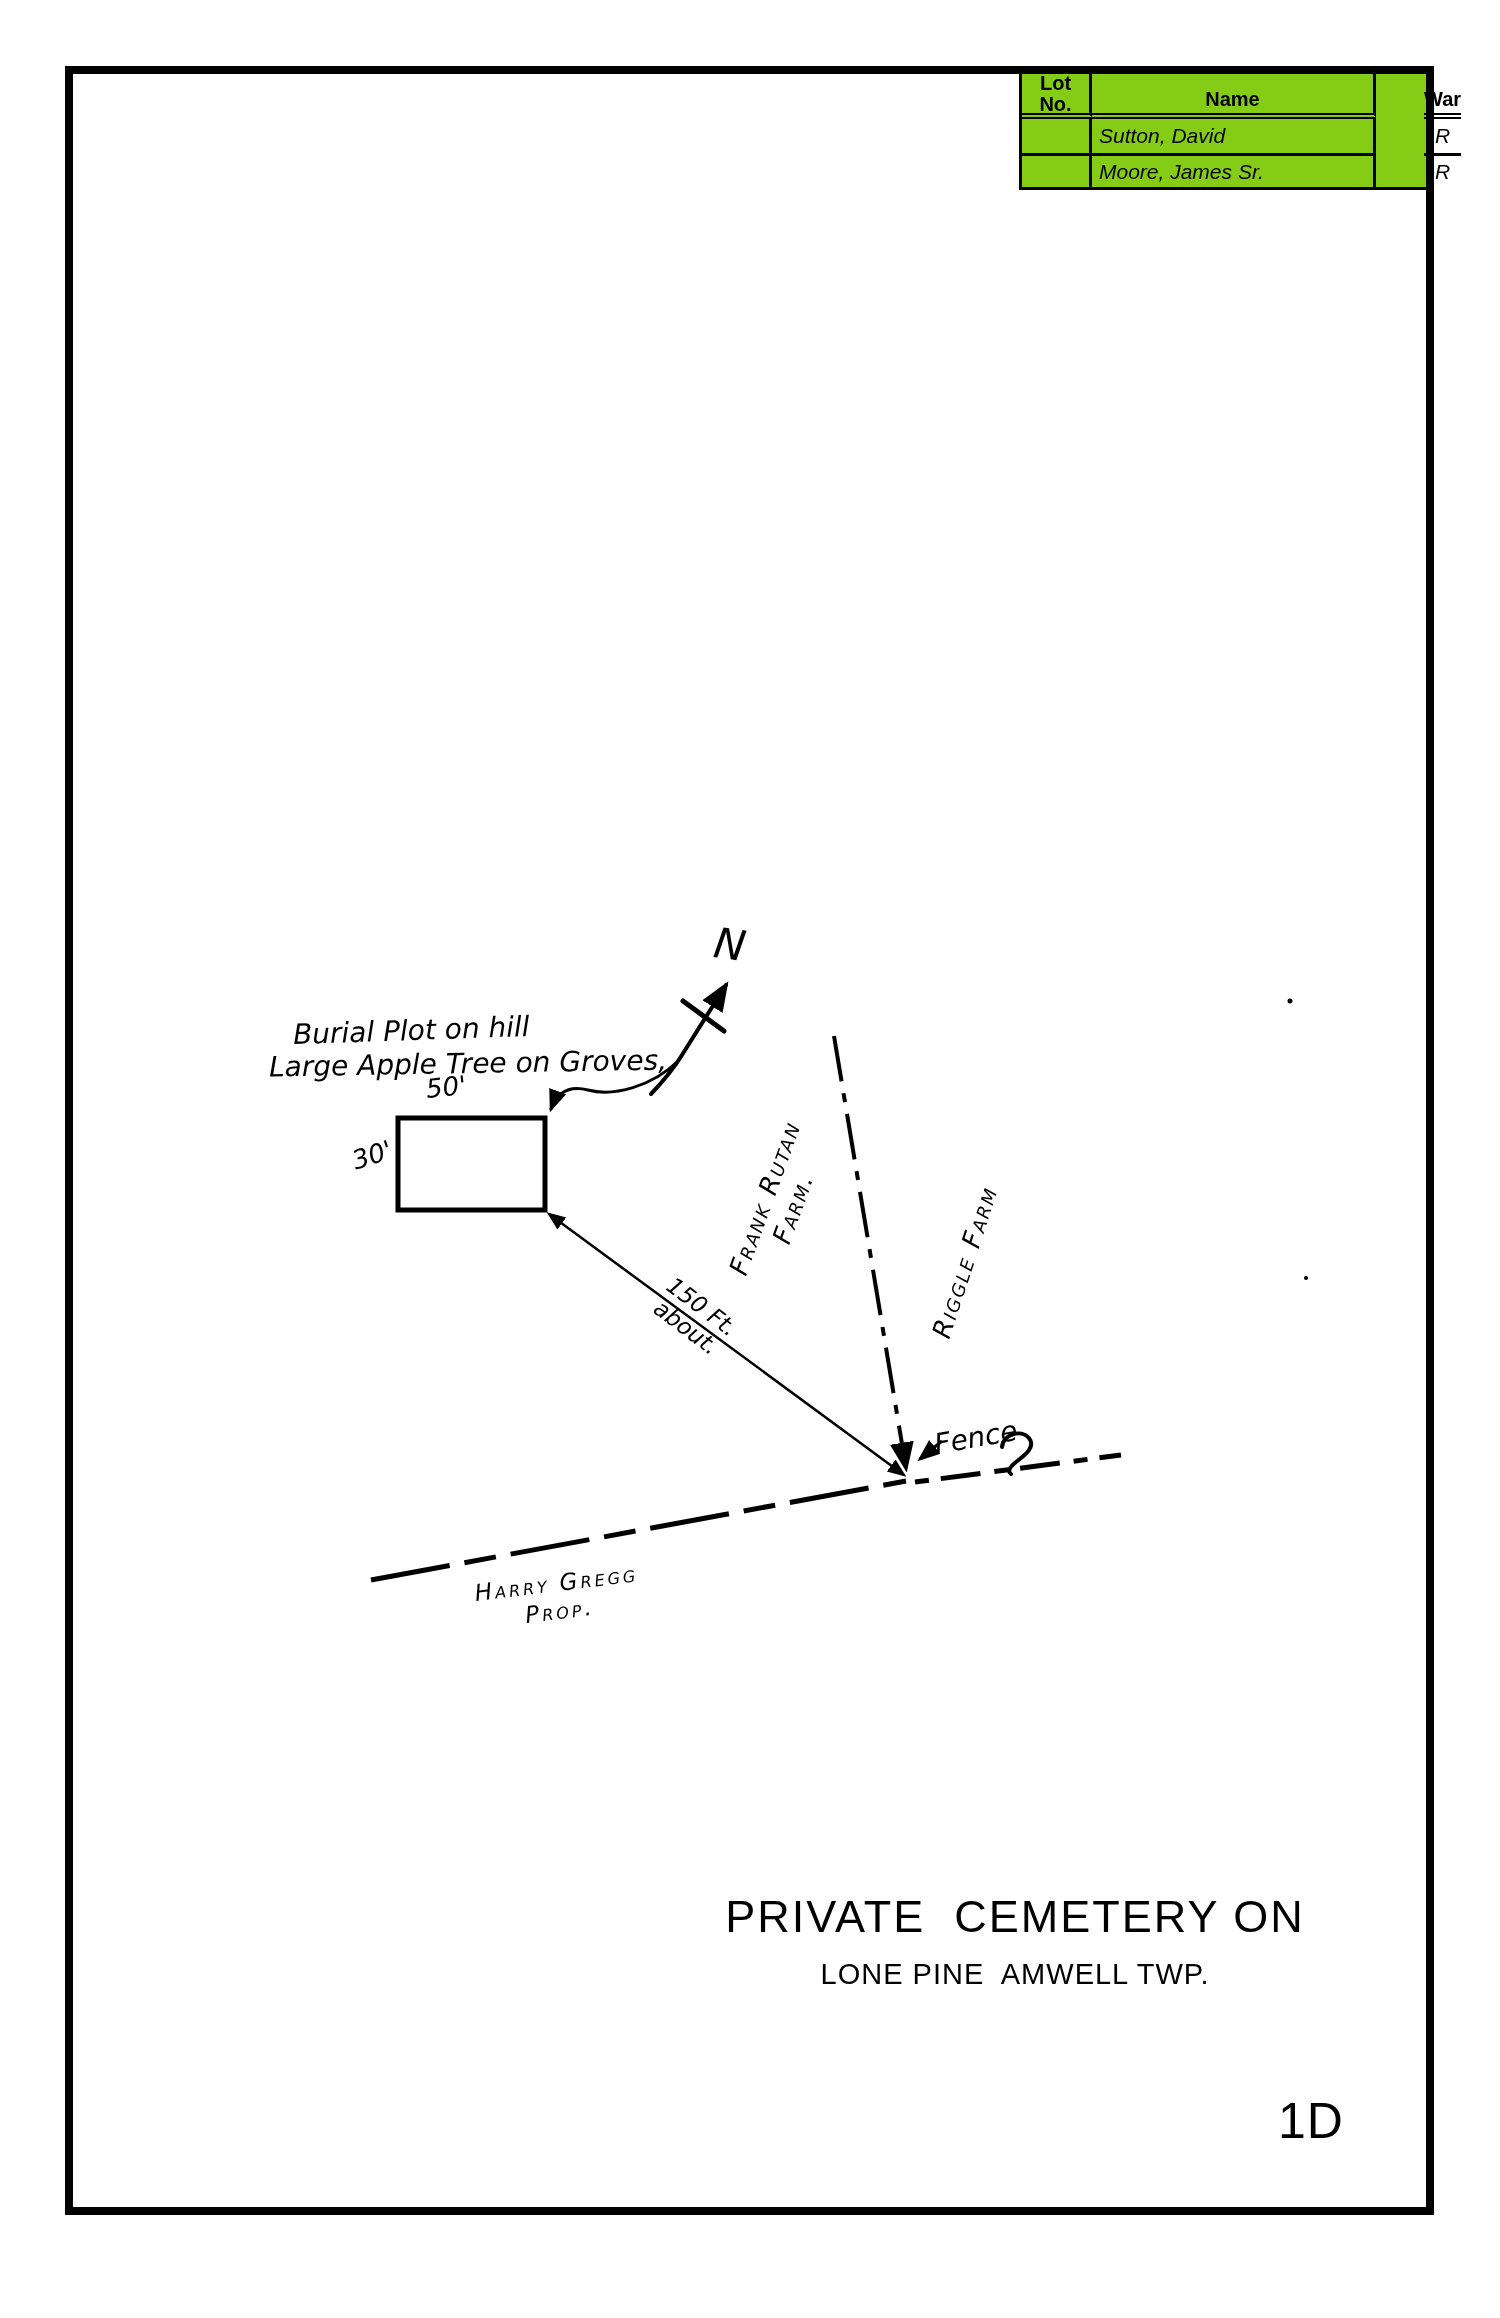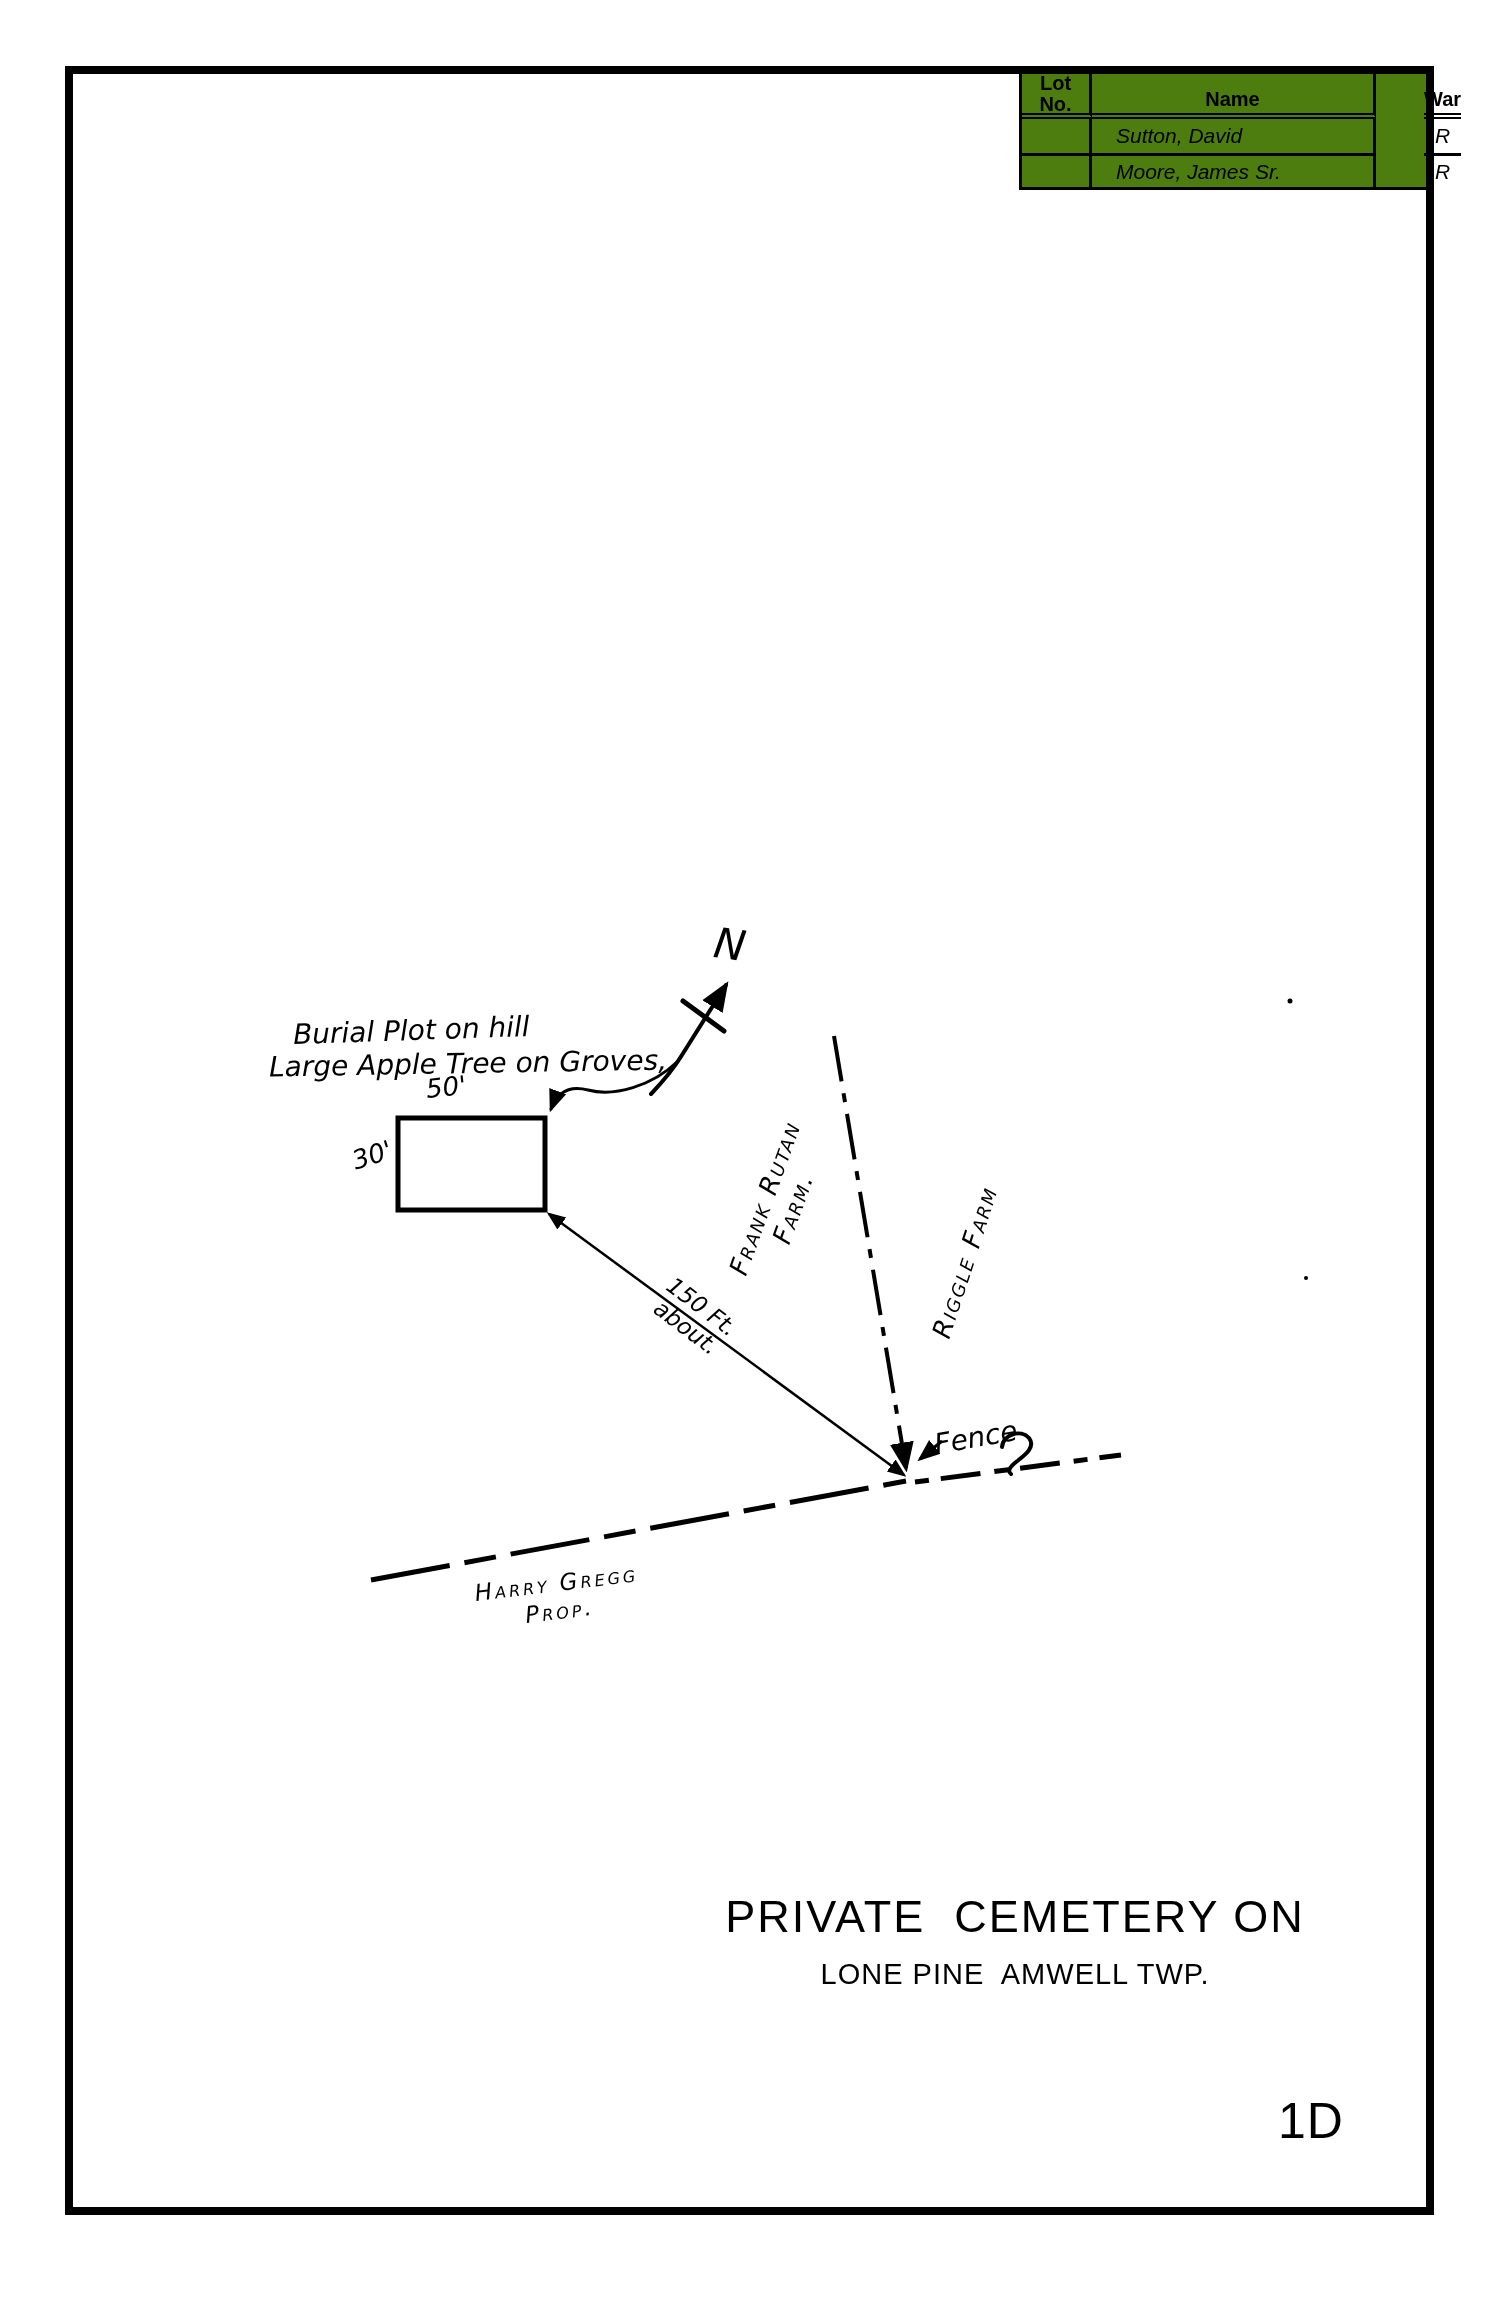--- a/index.html
+++ b/index.html
@@ -4,29 +4,29 @@
 <style>
   html,body{margin:0;padding:0;background:#fff;}
   .page{position:relative;width:1500px;height:2318px;background:#ffffff;overflow:hidden;
         font-family:"Liberation Sans",sans-serif;color:#000;}
   .frame{position:absolute;left:65px;top:66px;width:1369px;height:2149px;
          border:8px solid #000;box-sizing:border-box;}
   
   .cem-table{position:absolute;left:1019px;top:74px;width:407px;
              border-left:3px solid #000;border-bottom:3px solid #000;
              display:grid;grid-template-columns:70px 284px 1fr;box-sizing:border-box;
-             background:#4d7c0f;}
+             background:#84cc16;}
   .cem-table .c{border-right:3px solid #000;box-sizing:border-box;}
   .cem-table .c.last{border-right:none;margin-left:48px;}
   .hcell{height:45px;border-bottom:6px double #000;display:flex;flex-direction:column;
          justify-content:center;align-items:center;font-weight:bold;font-size:20px;line-height:21px;}
   .hcell.bottom{justify-content:flex-end;padding-bottom:3px;}
   .dcell{height:34px;display:flex;align-items:center;font-size:21px;
          font-style:italic;box-sizing:border-box;}
-  .dcell.name{padding-left:24px;}
+  .dcell.name{padding-left:7px;}
   .dcell.ctr{justify-content:center;}
   .row2{border-top:3px solid #000;}
   
   .draw{position:absolute;left:0;top:0;width:1500px;height:2318px;}
   .hand{position:absolute;font-family:"DejaVu Sans",sans-serif;font-style:italic;
         white-space:nowrap;color:#000;}
   .rotc{transform-origin:center;}
   .sc{font-variant:small-caps;}
   
   .titleblock{position:absolute;left:665px;top:1892px;width:700px;text-align:center;}

